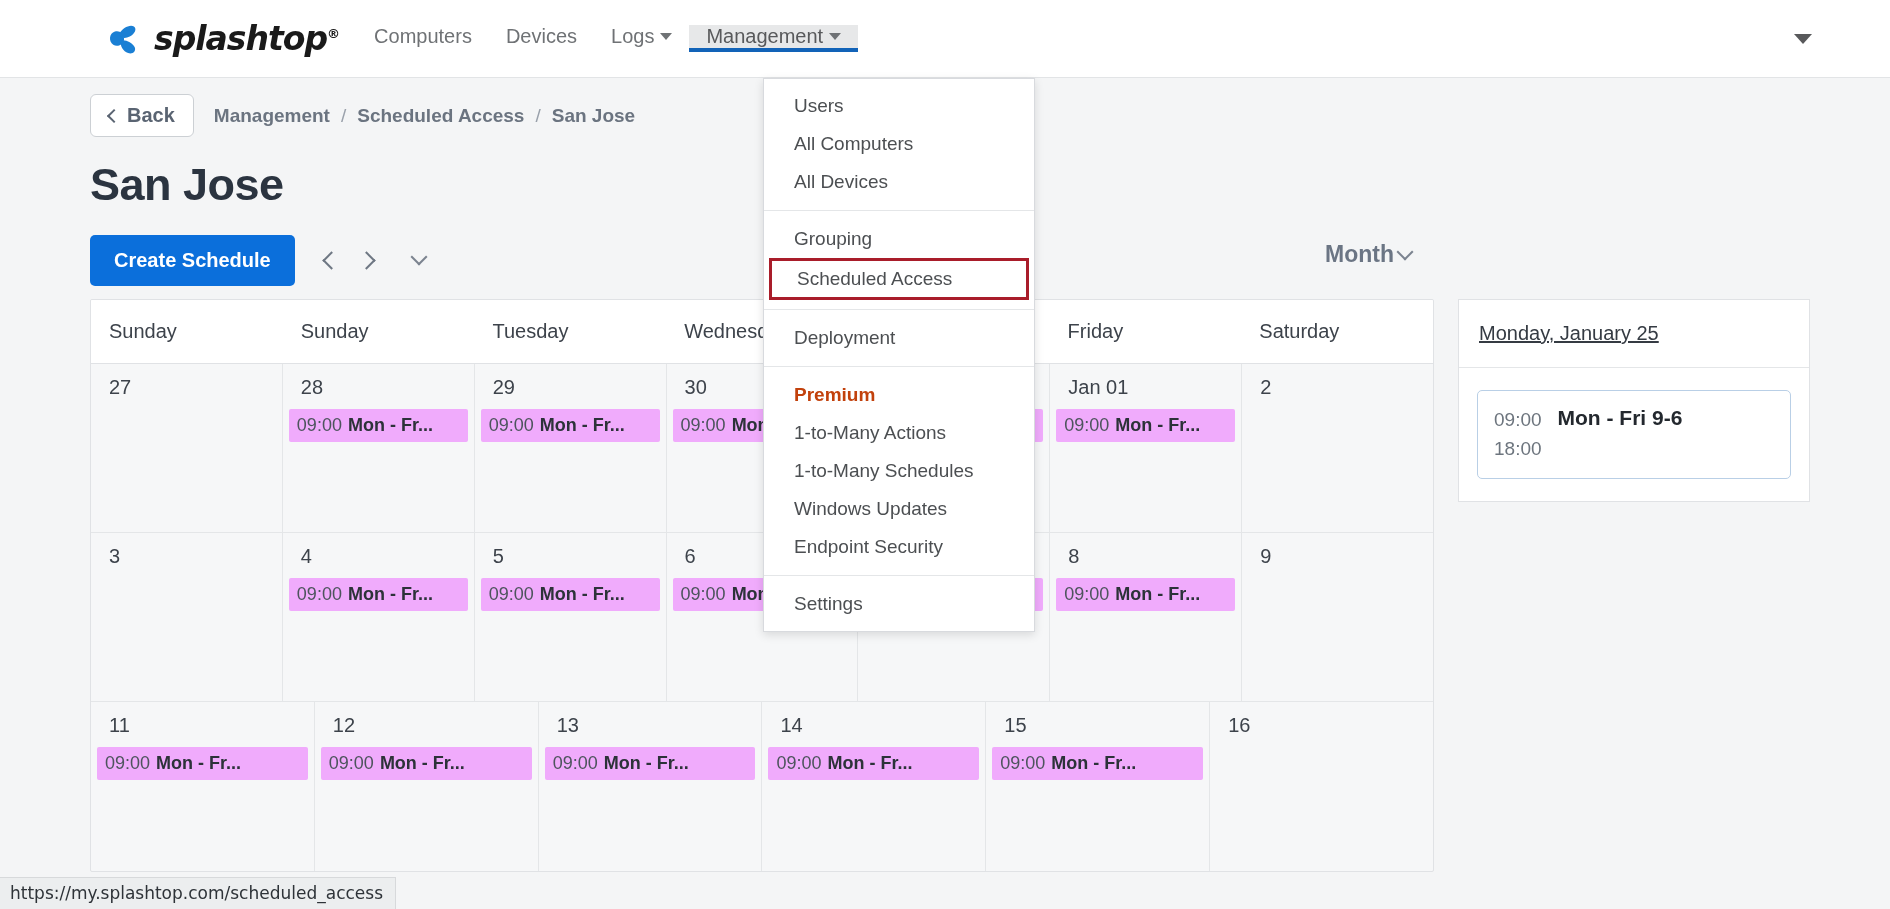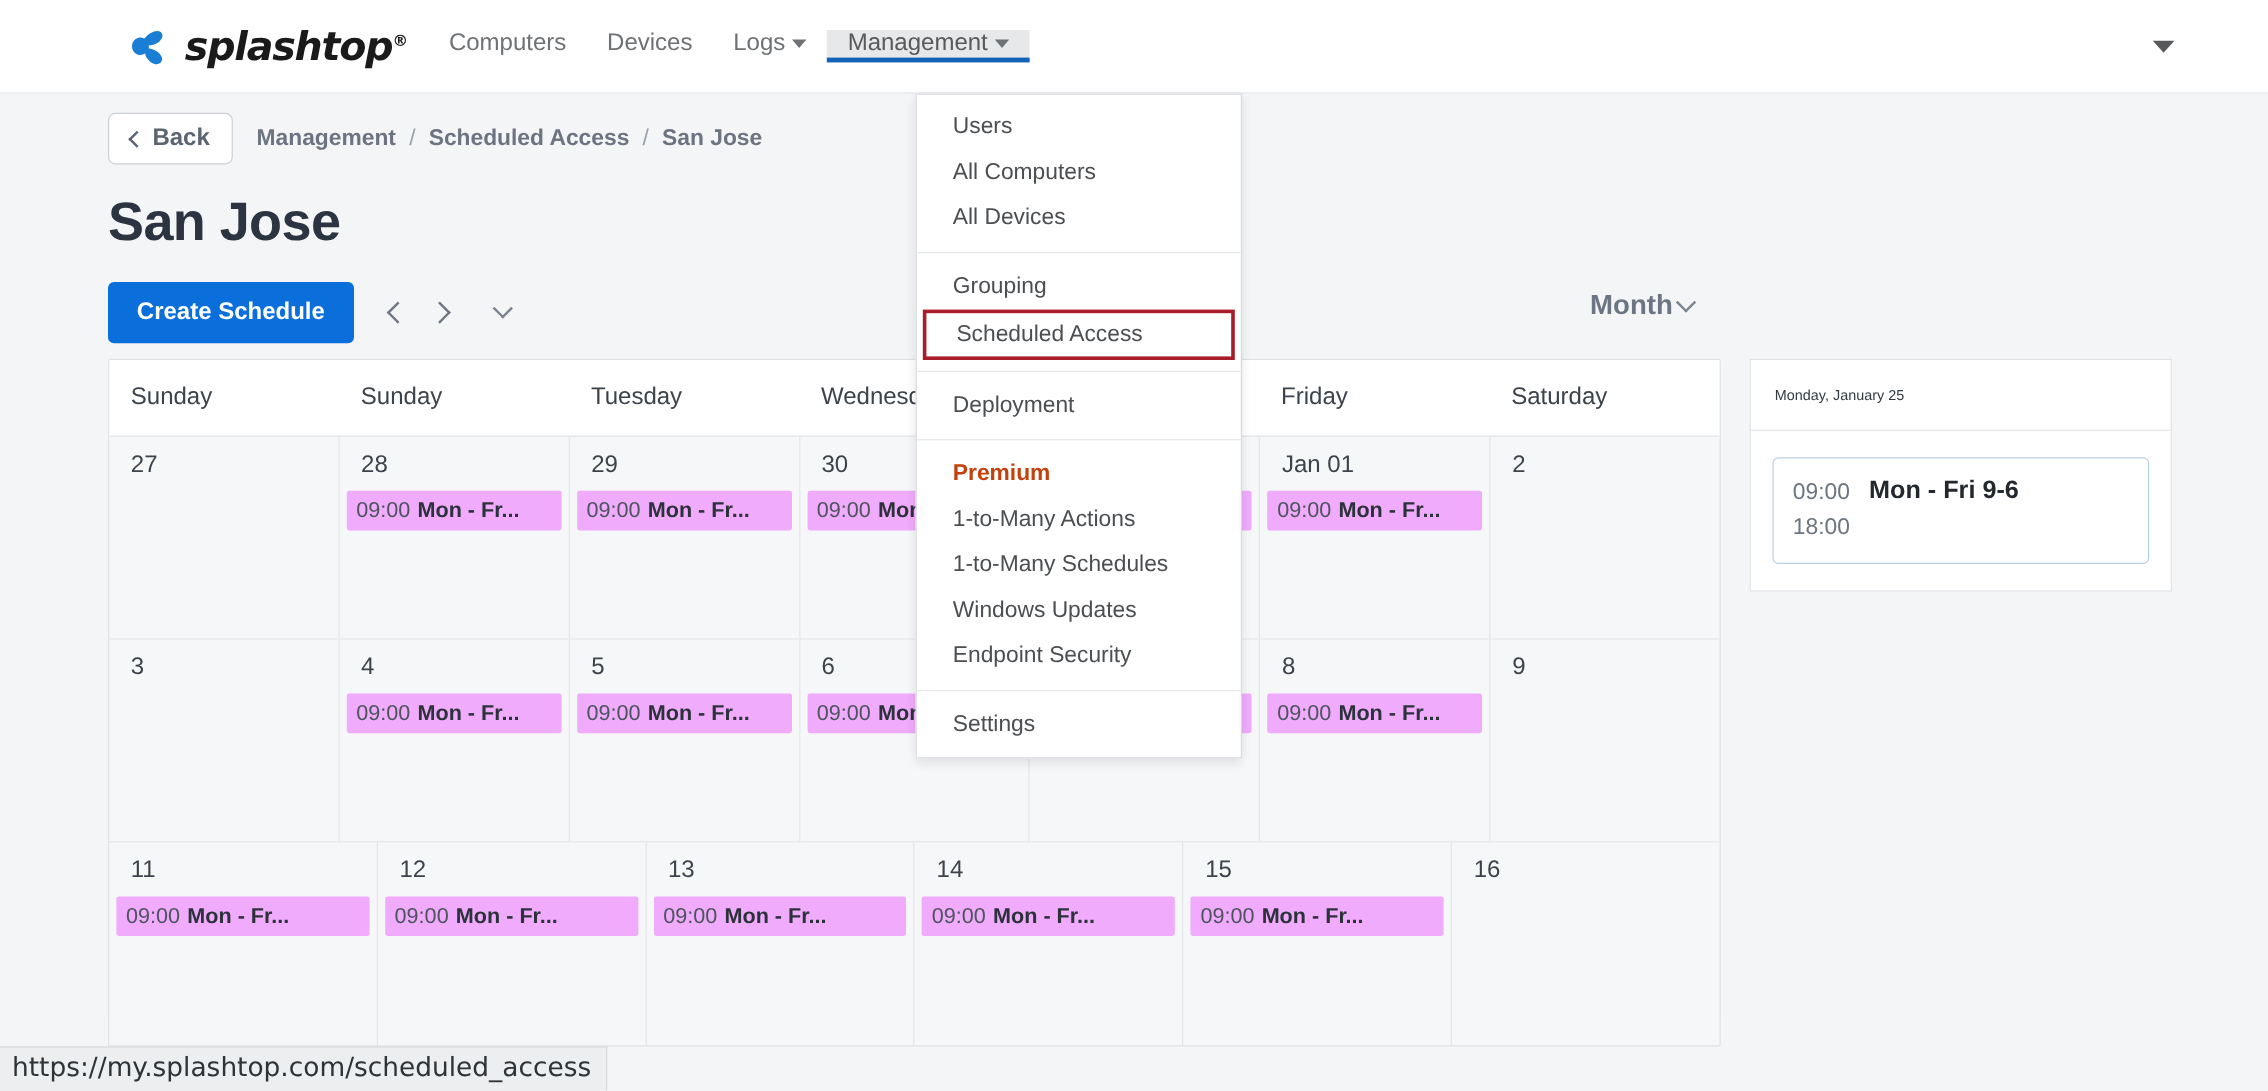--- a/index.html
+++ b/index.html
@@ -182,38 +182,39 @@
   .chip .t { color: #4d545d; }
   .chip .n { font-weight: bold; margin-left: 6px; }
 
   
   .sidepanel {
     flex: 0 0 352px; width: 352px;
     background: #ffffff;
     border: 1px solid #e0e2e5;
   }
   .sp-head {
-    padding: 22px 20px; font-size: 12px; color: #353b43;
+    padding: 22px 20px; font-size: 20px; color: #353b43;
     border-bottom: 1px solid #e4e6e8;
+    text-decoration: underline;
   }
   .sp-body { padding: 22px 18px; }
   .sp-event {
     border: 1px solid #b9cfe6; border-radius: 5px;
     padding: 14px 16px; display: flex; gap: 16px;
     cursor: pointer; background: #fff;
   }
   .sp-times { font-size: 19px; color: #6d757e; line-height: 1.55; }
   .sp-title { font-size: 21px; font-weight: bold; color: #23282e; padding-top: 1px; }
 
   
   .statusbar {
     position: absolute; left: 0; bottom: 0;
     background: #eceeef; border-top: 1px solid #d7d9db; border-right: 1px solid #d7d9db;
     padding: 5px 12px 6px 10px;
-    font-size: 22px; color: #2e3338;
+    font-size: 17px; color: #2e3338;
     font-family: "DejaVu Sans", sans-serif;
     z-index: 60;
   }
 </style>
 </head>
 <body>
 
 <div class="app">
 
   <div class="topnav">

